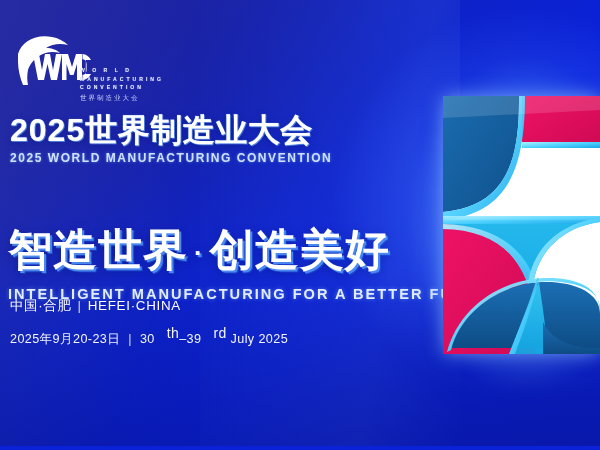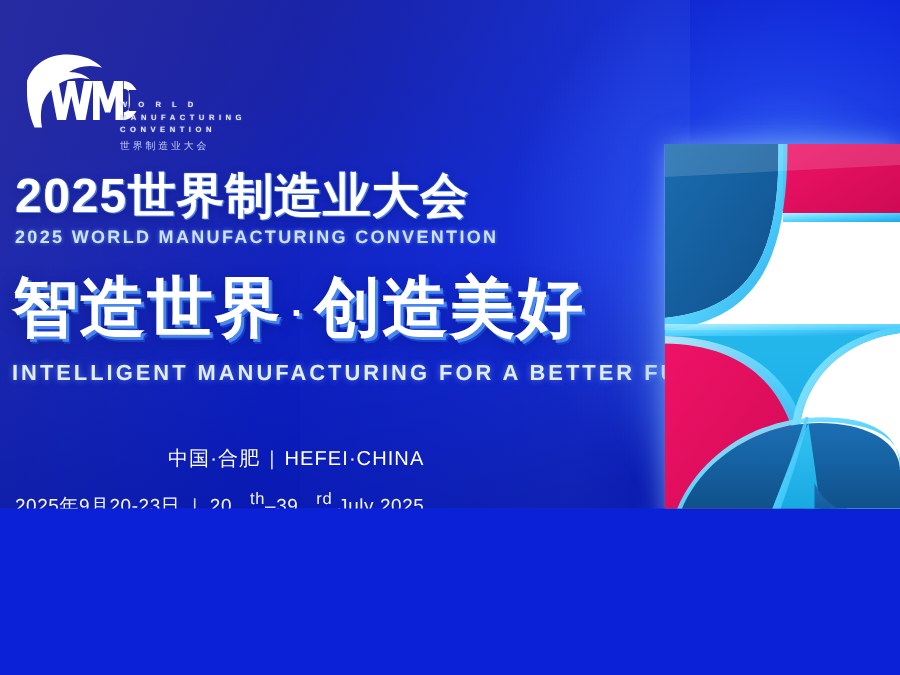--- a/index.html
+++ b/index.html
@@ -2,21 +2,21 @@
 <html><head>
 <meta charset="utf-8">
 <style>
   html,body{margin:0;padding:0;}
   body{
     width:600px;height:450px;overflow:hidden;
     font-family:"Liberation Sans", sans-serif;
     background:#0a21d8;
   }
   #poster{
-    position:relative;width:600px;height:339px;overflow:hidden;
+    position:relative;width:600px;height:446px;overflow:hidden;
     background:
       radial-gradient(circle at 88% 46%, rgba(90,150,255,0.85) 0%, rgba(60,110,255,0.45) 14%, rgba(20,45,220,0.0) 34%),
       radial-gradient(ellipse at 4% 2%, #1a1f9e 0%, rgba(26,31,158,0.0) 48%),
       radial-gradient(ellipse at 100% 100%, #0b1fc6 0%, rgba(11,31,198,0) 55%),
       linear-gradient(135deg, #1b2094 0%, #0f23c4 38%, #0a21d8 62%, #0a1fd0 100%);
   }
 
   
   .sweep{position:absolute;pointer-events:none;}
   .sweep-a{left:0;top:0;width:340px;height:450px;
@@ -55,41 +55,42 @@
     font-size:12px;letter-spacing:1.55px;color:#cfe1ff;font-weight:600;
     white-space:nowrap;text-shadow:0 0 3px rgba(130,190,255,.6);
   }
 
   
   #slogan-block{position:absolute;left:8px;top:180px;width:450px;}
   #slogan-cn{
     font-size:44px;line-height:52px;font-weight:700;color:#ffffff;
     white-space:nowrap;letter-spacing:1px;
     text-shadow:2px 2px 0 rgba(90,160,255,.75), 3px 3px 0 rgba(40,100,220,.45), 0 3px 10px rgba(0,20,120,.55);
+    margin-top:44px;
   }
   #slogan-cn .dot{
     font-size:26px;vertical-align:middle;padding:0 6px;color:#ffffff;
   }
   #slogan-en{
     margin-top:7px;font-size:14.6px;letter-spacing:2.0px;color:#e2ecff;
     font-weight:600;white-space:nowrap;text-shadow:0 0 4px rgba(130,190,255,.55);
   }
 
   
-  #info-block{position:absolute;left:10px;top:296px;text-align:right;}
+  #info-block{position:absolute;left:10px;top:296px;}
   #info-place{
     font-size:13.4px;color:#ffffff;letter-spacing:.7px;white-space:nowrap;line-height:20px;
   }
   #info-place .sep{padding:0 6px;color:#cfdcff;font-weight:300;}
   #info-date{
     margin-top:8px;font-size:12.6px;color:#f2f6ff;letter-spacing:.4px;
     white-space:nowrap;line-height:18px;
   }
   #info-date .sep{padding:0 8px;color:#cfdcff;font-weight:300;}
-  #info-date sup{font-size:11px;vertical-align:super;padding-left:12px;}
+  #info-date sup{font-size:14px;vertical-align:super;padding-left:12px;}
 
   
   #graphic-wrap{
     position:absolute;left:443px;top:96px;width:157px;height:258px;
   }
   #glow{
     position:absolute;left:-34px;top:-34px;width:225px;height:326px;
     background:radial-gradient(ellipse at 52% 50%, rgba(150,200,255,.85) 0%, rgba(95,160,255,.45) 38%, rgba(40,90,240,0) 72%);
     filter:blur(6px);
   }
@@ -137,21 +138,21 @@
     <div id="title-en">2025 WORLD MANUFACTURING CONVENTION</div>
   </div>
 
   <div id="slogan-block">
     <div id="slogan-cn"><span>智造世界</span><span class="dot">·</span><span>创造美好</span></div>
     <div id="slogan-en">INTELLIGENT MANUFACTURING FOR A BETTER FUTURE</div>
   </div>
 
   <div id="info-block">
     <div id="info-place"><span>中国·合肥</span><span class="sep">|</span><span>HEFEI·CHINA</span></div>
-    <div id="info-date"><span>2025年9月20-23日</span><span class="sep">|</span><span>20</span><sup>th</sup><span>–39</span><sup>rd</sup><span> July 2025</span></div>
+    <div id="info-date"><span>2025年9月20-23日</span><span class="sep">|</span><span>30</span><sup>th</sup><span>–39</span><sup>rd</sup><span> July 2025</span></div>
   </div>
 
   <div id="graphic-wrap">
     <div id="glow"></div>
     <div id="graphic">
       <svg width="157" height="258" viewBox="0 0 157 258">
         <defs>
           <linearGradient id="gSteel" x1="0" y1="0" x2="1" y2="1">
             <stop offset="0%" stop-color="#1a6cb0"></stop>
             <stop offset="100%" stop-color="#10518c"></stop>

